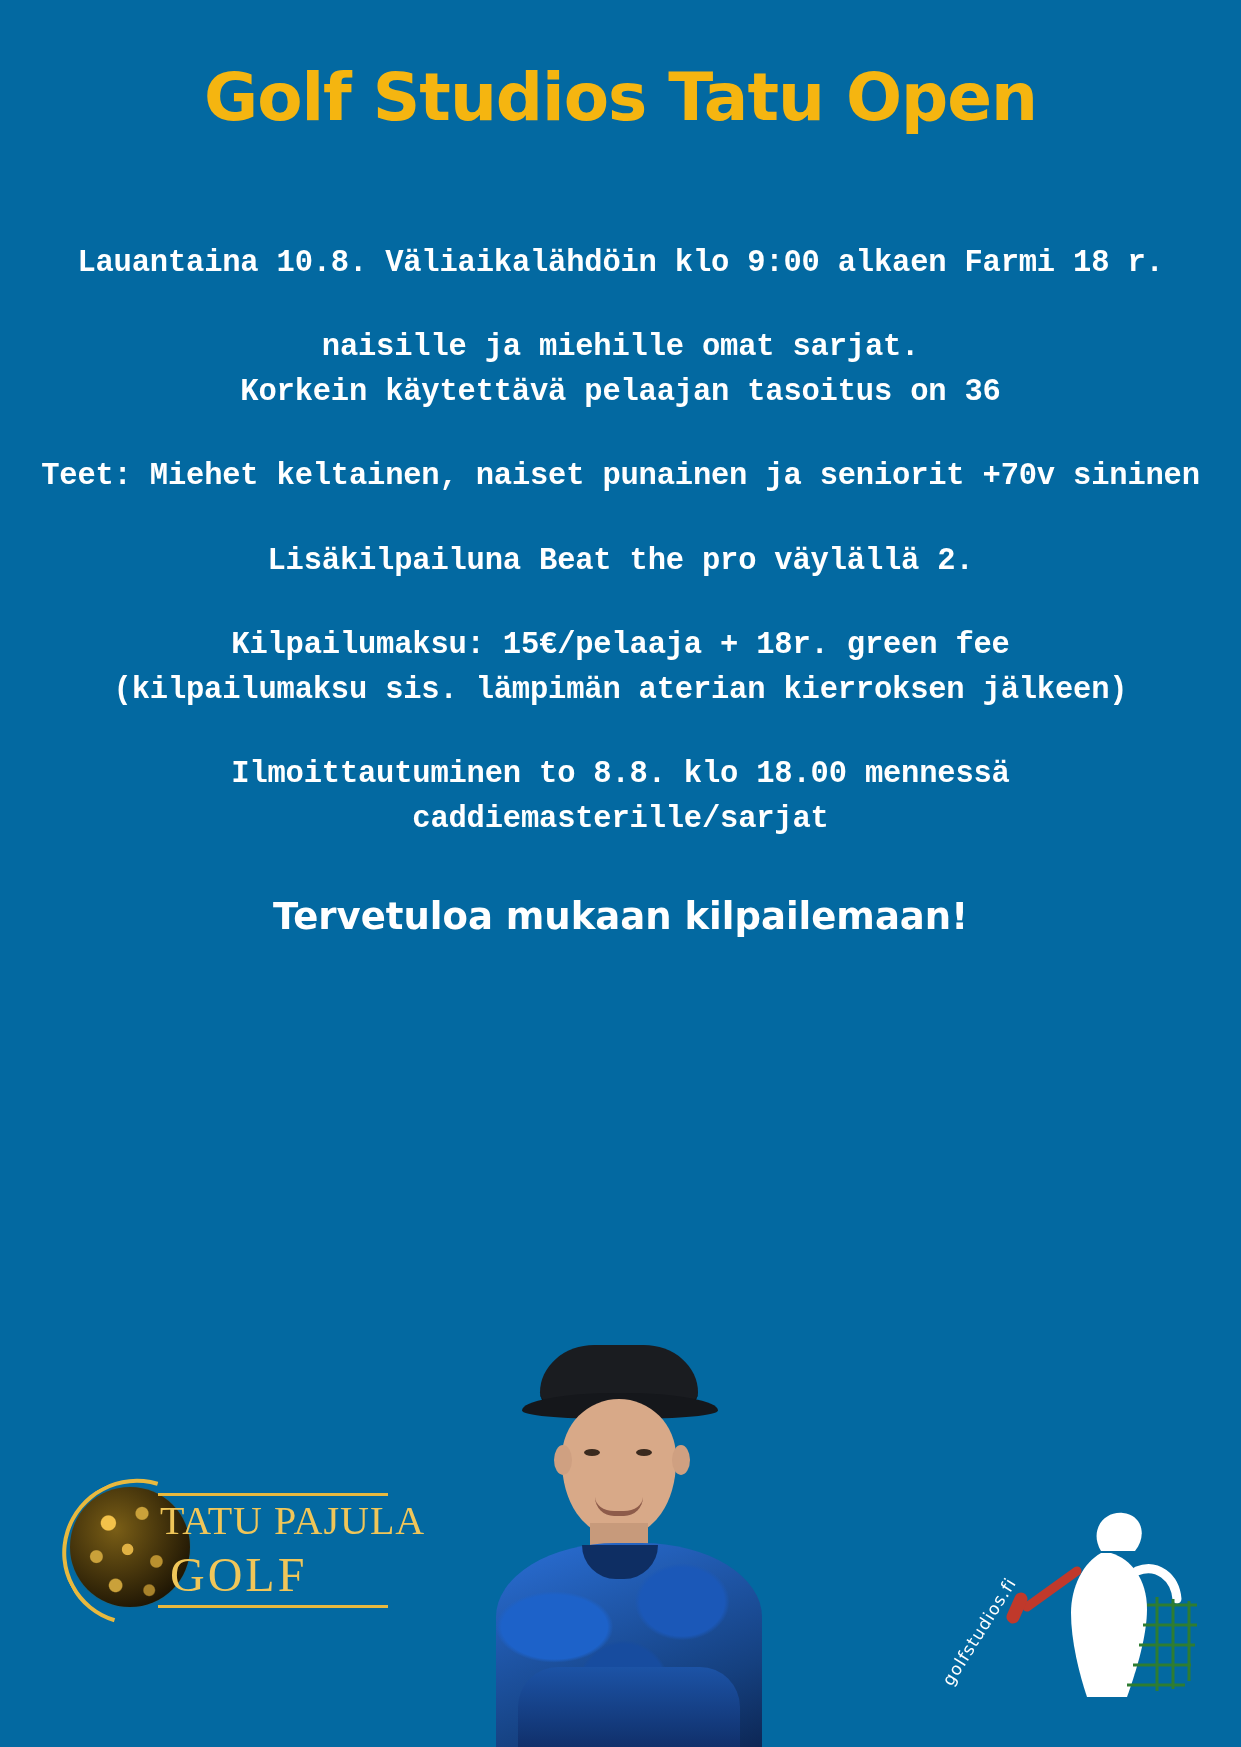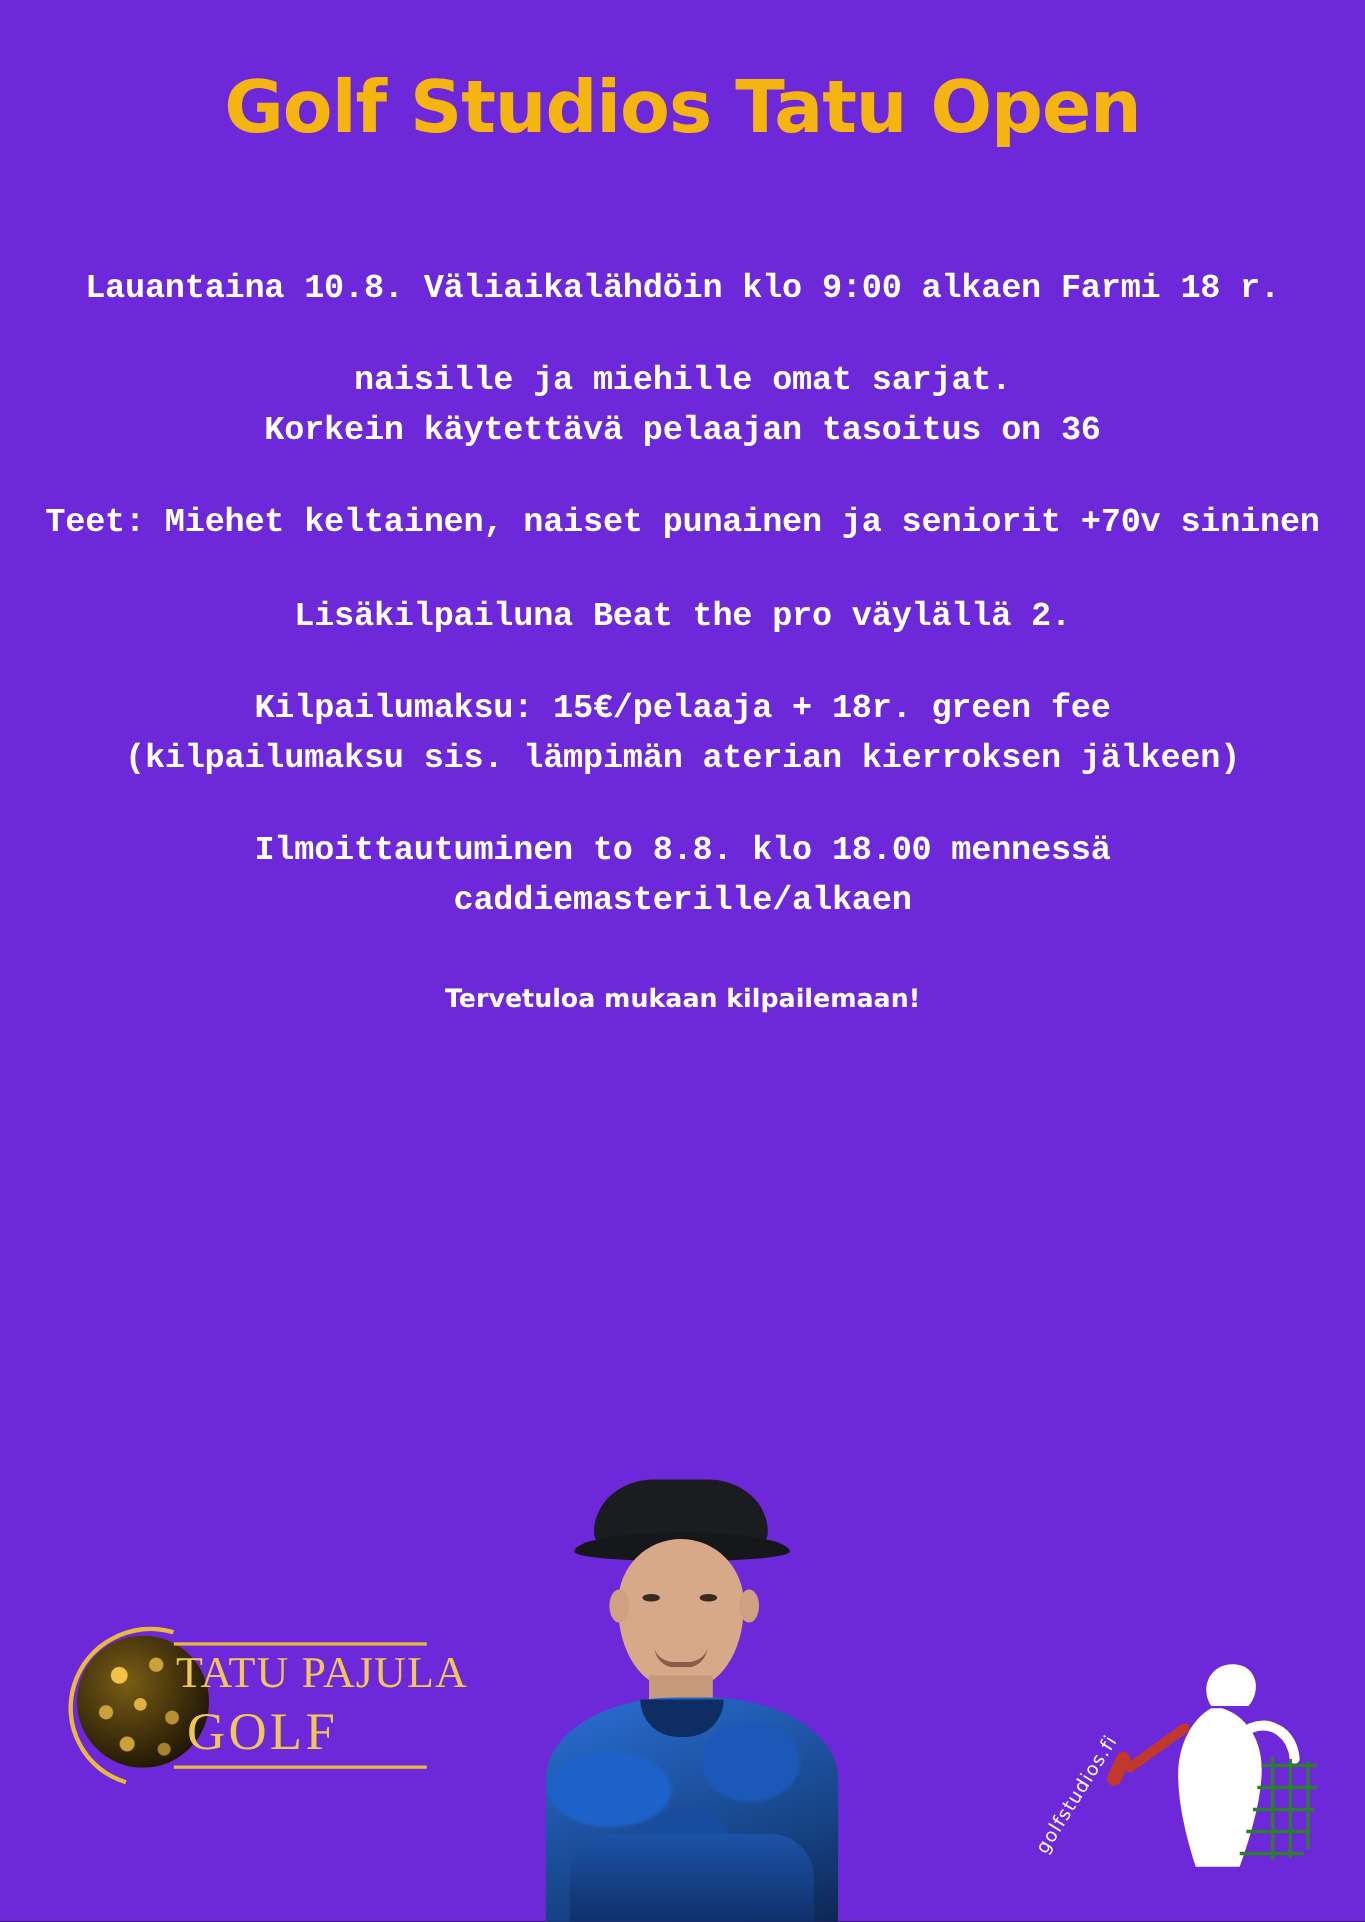--- a/index.html
+++ b/index.html
@@ -11,21 +11,21 @@
     width: 1241px;
     height: 1747px;
     position: relative;
     overflow: hidden;
     font-family: "Liberation Serif", serif;
     color: #ffffff;
   }
   .poster {
     position: absolute;
     inset: 0;
-    background: #6d28d9;
+    background: #0369a1;
   }
   .title {
     text-align: center;
     font-family: "DejaVu Sans", sans-serif;
     font-weight: bold;
     font-size: 66px;
     letter-spacing: -1px;
     color: #f5b510;
     margin-top: 62px;
     line-height: 1.1;
@@ -43,21 +43,21 @@
     color: #ffffff;
     margin: 0 0 40px 0;
     letter-spacing: -0.2px;
   }
   .para.tight { margin-bottom: 24px; }
   .para .line { display: block; }
   .welcome {
     text-align: center;
     font-family: "DejaVu Sans", sans-serif;
     font-weight: bold;
-    font-size: 23px;
+    font-size: 37px;
     color: #ffffff;
     margin-top: 54px;
     letter-spacing: 0px;
   }
 
   
   .bottom {
     position: absolute;
     left: 0;
     right: 0;
@@ -293,21 +293,21 @@
       <span class="line">Lisäkilpailuna Beat the pro väylällä 2.</span>
     </p>
 
     <p class="para">
       <span class="line">Kilpailumaksu: 15€/pelaaja + 18r. green fee</span>
       <span class="line">(kilpailumaksu sis. lämpimän aterian kierroksen jälkeen)</span>
     </p>
 
     <p class="para tight">
       <span class="line">Ilmoittautuminen to 8.8. klo 18.00 mennessä</span>
-      <span class="line">caddiemasterille/alkaen</span>
+      <span class="line">caddiemasterille/sarjat</span>
     </p>
 
     <p class="welcome">Tervetuloa mukaan kilpailemaan!</p>
   </div>
 
   <div class="bottom">
 
     <div class="logo-left">
       <div class="ball"></div>
       <div class="swoosh"></div>

